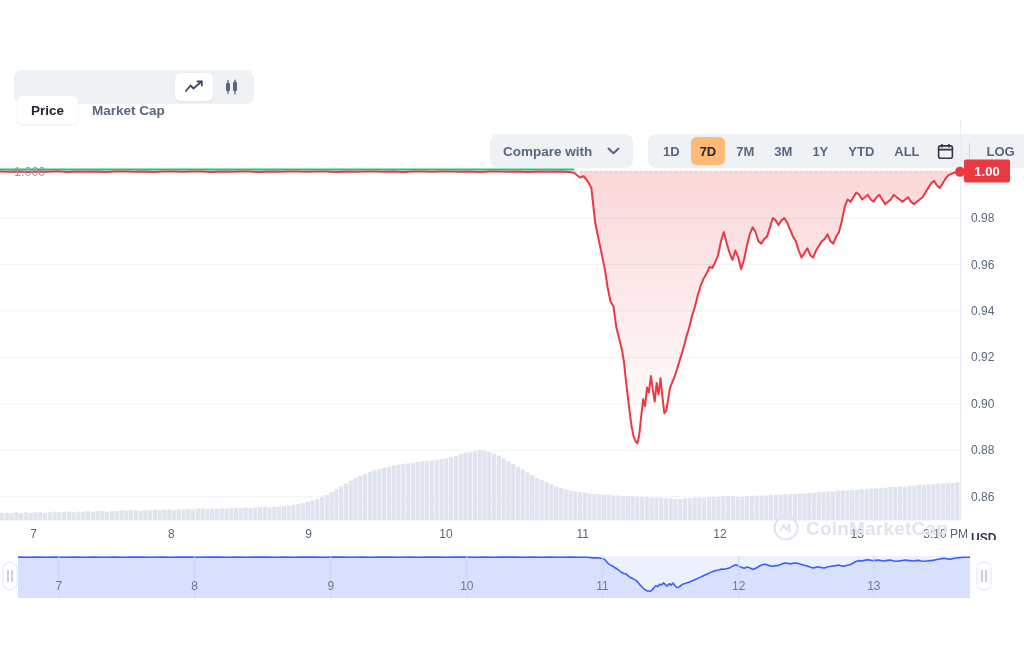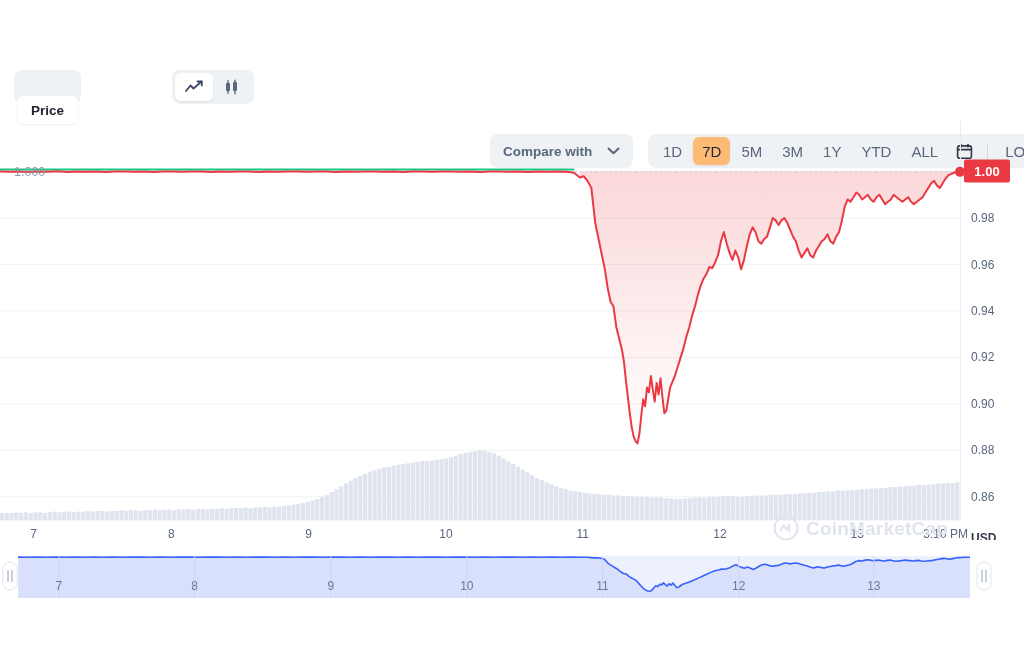--- a/index.html
+++ b/index.html
@@ -115,21 +115,21 @@
     height: 34px;
     background: #eff2f5;
     border-radius: 8px;
     display: flex; align-items: center;
     padding: 3px 6px;
     gap: 2px;
   }
   .range-btn {
     height: 28px; padding: 0 9px;
     display: flex; align-items: center; justify-content: center;
-    font-size: 15px; font-weight: normal; color: #58667e;
+    font-size: 13px; font-weight: bold; color: #58667e;
     border-radius: 6px; cursor: pointer;
   }
   .range-btn.active { background: #fdba74; color: #222531; box-shadow: 0 1px 2px rgba(88,102,126,0.12); }
   .cal-btn {
     width: 30px; height: 28px;
     display: flex; align-items: center; justify-content: center;
     color: #323546; cursor: pointer;
   }
   .vdiv {
     width: 1px; height: 16px; background: #cfd6e4; margin: 0 6px;
@@ -202,20 +202,21 @@
 </head>
 <body>
 
 <div class="page">
 
 
   <div class="toolbar">
 
     <div class="seg seg-left">
       <div class="seg-btn active">Price</div>
+      <div class="seg-btn">Market Cap</div>
     </div>
 
     <div class="seg seg-chart">
       <div class="seg-icon active">
         <svg width="20" height="16" viewBox="0 0 20 16" fill="none" stroke="#3c4963" stroke-width="1.8" stroke-linecap="round" stroke-linejoin="round">
           <path d="M2 12 L6.5 6.5 L9.5 9.5 L17.5 2.5"></path>
           <path d="M13.5 2.5 H17.8 V6.6"></path>
         </svg>
       </div>
       <div class="seg-icon">
@@ -233,21 +234,21 @@
       <span class="chev">
         <svg width="13" height="8" viewBox="0 0 13 8" fill="none" stroke="#58667e" stroke-width="2" stroke-linecap="round" stroke-linejoin="round">
           <path d="M1.5 1.5 L6.5 6.3 L11.5 1.5"></path>
         </svg>
       </span>
     </div>
 
     <div class="ranges">
       <div class="range-btn">1D</div>
       <div class="range-btn active">7D</div>
-      <div class="range-btn">5M</div>
+      <div class="range-btn">7M</div>
       <div class="range-btn">3M</div>
       <div class="range-btn">1Y</div>
       <div class="range-btn">YTD</div>
       <div class="range-btn">ALL</div>
       <div class="cal-btn">
         <svg width="17" height="17" viewBox="0 0 17 17" fill="none" stroke="#323546" stroke-width="1.6" stroke-linecap="round">
           <rect x="1.6" y="2.9" width="13.8" height="12.4" rx="2"></rect>
           <path d="M1.6 6.6 H15.4"></path>
           <path d="M5 1.6 V4.0"></path>
             <path d="M12 1.6 V4.0"></path>

